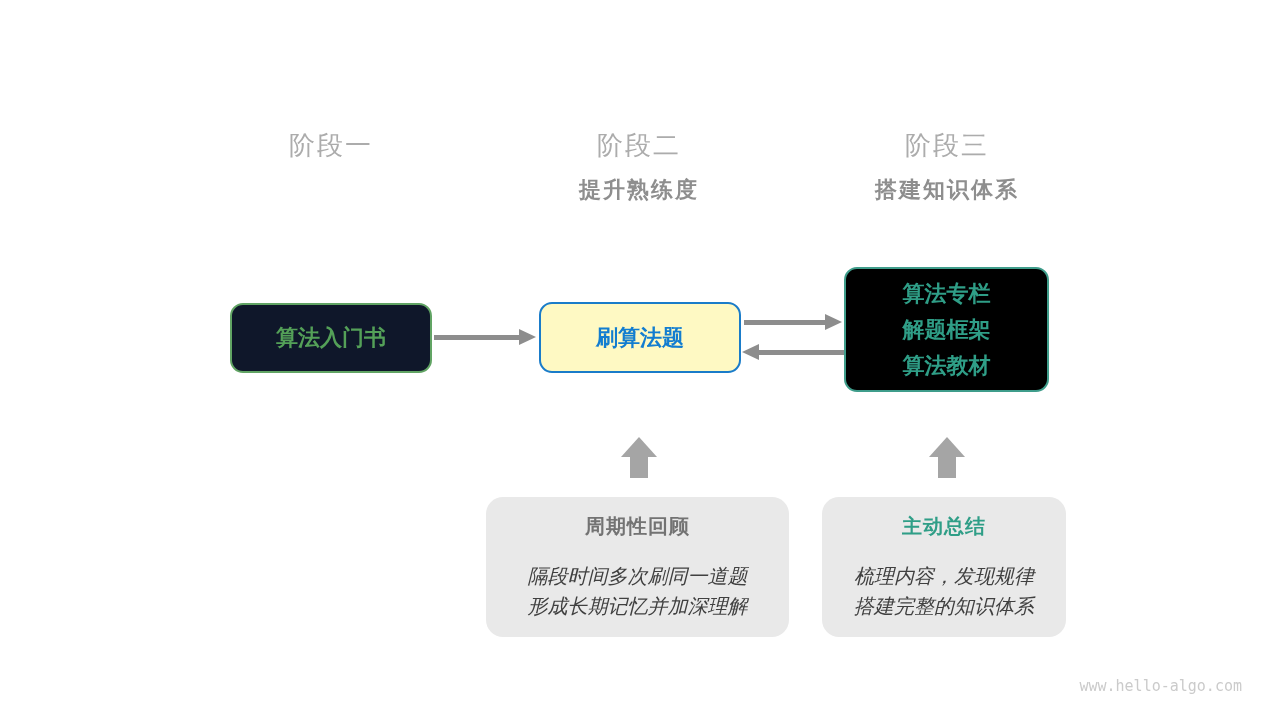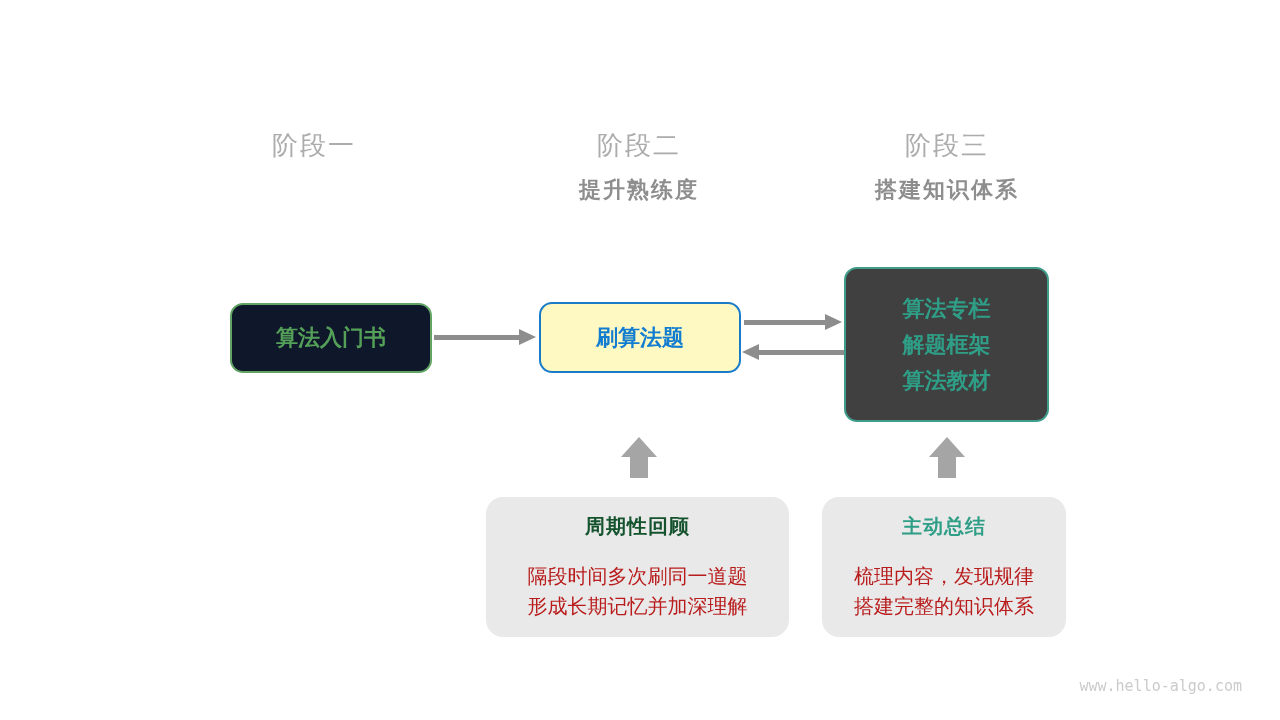--- a/index.html
+++ b/index.html
@@ -10,40 +10,40 @@
     height: 720px;
     background: #ffffff;
     font-family: "Liberation Sans", "DejaVu Sans", sans-serif;
     overflow: hidden;
   }
 
   
   .stage { position: absolute; width: 300px; text-align: center; }
   .stage-label { font-size: 26px; line-height: 30px; color: #acacac; letter-spacing: 2px; }
   .stage-subtitle { margin-top: 17px; font-size: 22px; line-height: 26px; font-weight: bold; color: #8e8e8e; letter-spacing: 2px; }
-  .stage-1 { left: 164px; top: 130px; }
+  .stage-1 { left: 181px; top: 130px; }
   .stage-2 { left: 489px; top: 130px; text-align: center; }
   .stage-3 { left: 797px; top: 130px; }
 
   
   .node {
     position: absolute;
     border-radius: 13px;
     border: 2px solid;
     display: flex;
     flex-direction: column;
     align-items: center;
     justify-content: center;
     text-align: center;
     font-weight: bold;
     font-size: 22px;
   }
   .node-green  { left: 230px; top: 303px; width: 202px; height: 70px;  border-color: #61a464; background: #0f172a; color: #54a058; }
   .node-blue   { left: 539px; top: 302px; width: 202px; height: 71px;  border-color: #1a7cc9; background: #fef9c3; color: #127dd0; }
-  .node-teal   { left: 844px; top: 267px; width: 205px; height: 155px; border-color: #3f9d8b; background: #404040; color: #2f9e87; }
+  .node-teal   { left: 844px; top: 267px; width: 205px; height: 125px; border-color: #3f9d8b; background: #000000; color: #2f9e87; }
   .node-line { line-height: 36px; }
 
   
   .shaft { position: absolute; height: 5px; background: #8d8d8d; }
   .head-right {
     position: absolute; width: 0; height: 0;
     border-top: 8px solid transparent; border-bottom: 8px solid transparent;
     border-left: 17px solid #8d8d8d;
   }
   .head-left {
@@ -62,23 +62,23 @@
 
   
   .note {
     position: absolute;
     background: #e9e9e9;
     border-radius: 17px;
     padding: 15px 10px 14px 10px;
     text-align: center;
   }
   .note-title { font-size: 20px; line-height: 28px; font-weight: bold; letter-spacing: 1px; }
-  .note-title.blue { color: #14532d; }
+  .note-title.blue { color: #737373; }
   .note-title.teal { color: #2f9e87; }
-  .note-body { margin-top: 21px; font-size: 20px; line-height: 30px; color: #b91c1c; }
+  .note-body { margin-top: 21px; font-size: 20px; line-height: 30px; color: #404040; font-style: italic; }
   .note-1 { left: 486px; top: 497px; width: 303px; height: 140px; }
   .note-2 { left: 822px; top: 497px; width: 244px; height: 140px; }
 
   
   .watermark {
     position: absolute;
     right: 38px; top: 677px;
     font-family: "DejaVu Sans Mono", "Liberation Mono", monospace;
     font-size: 15px;
     color: #cbcbcb;

